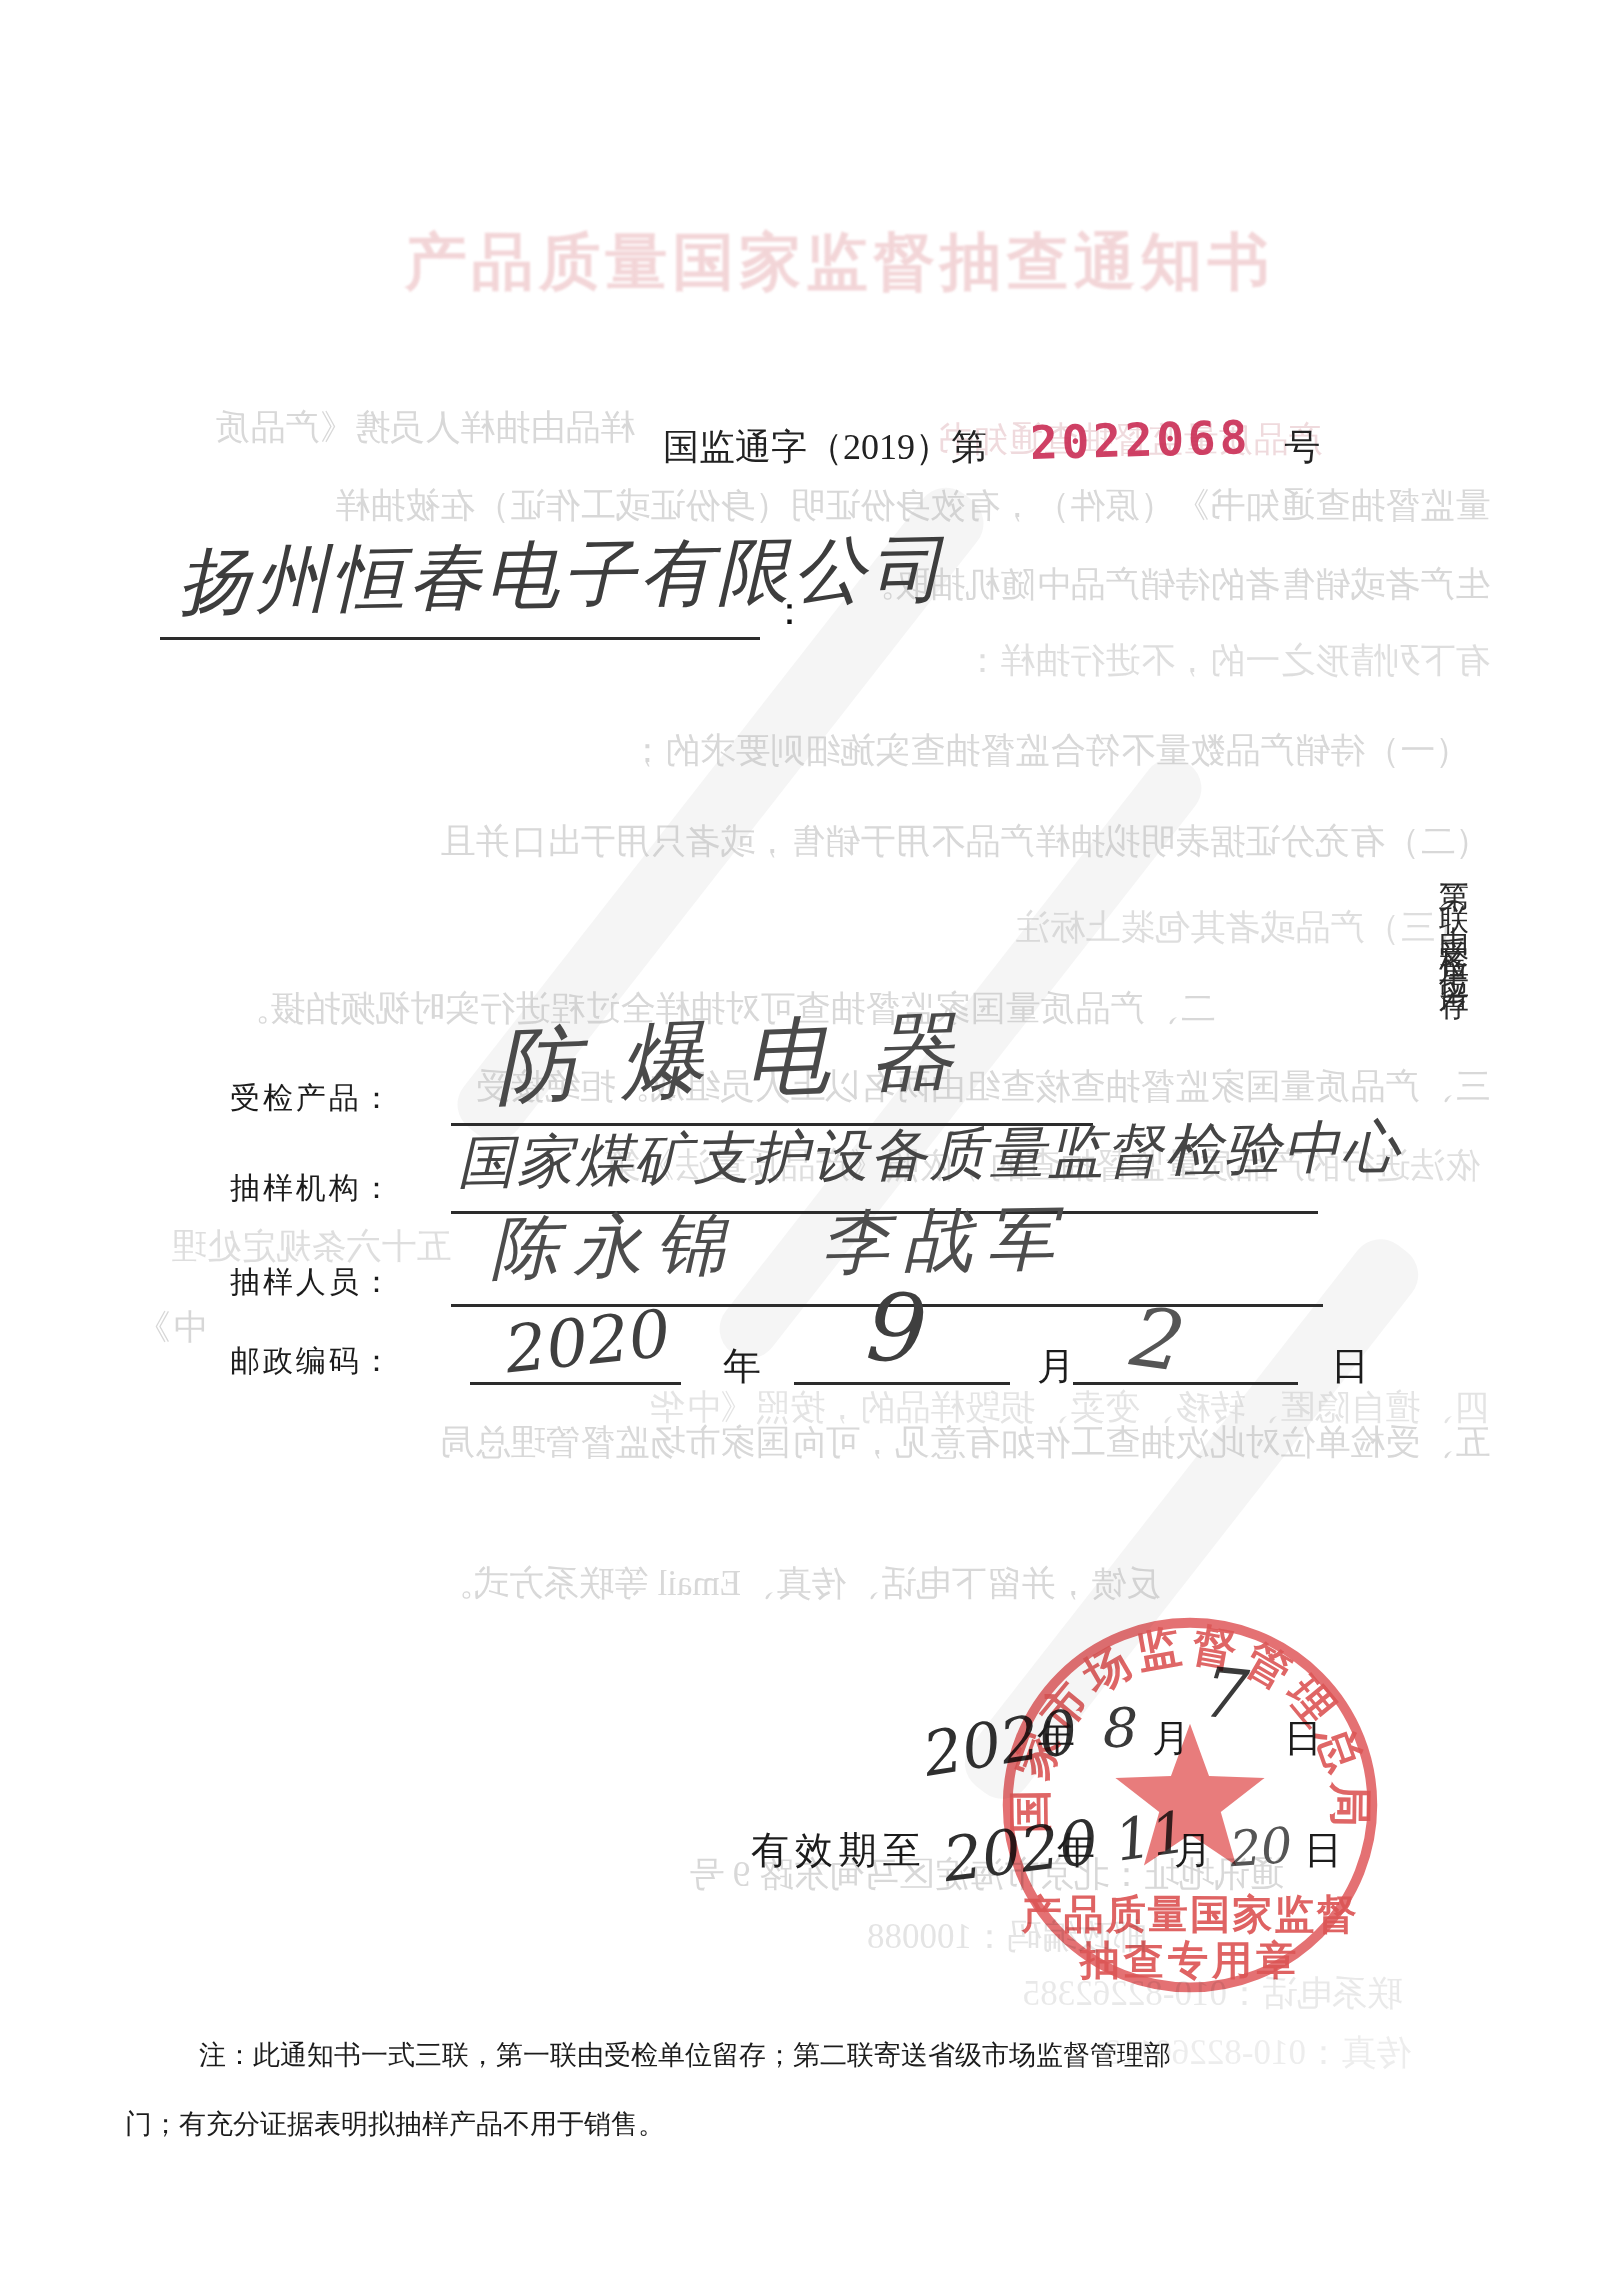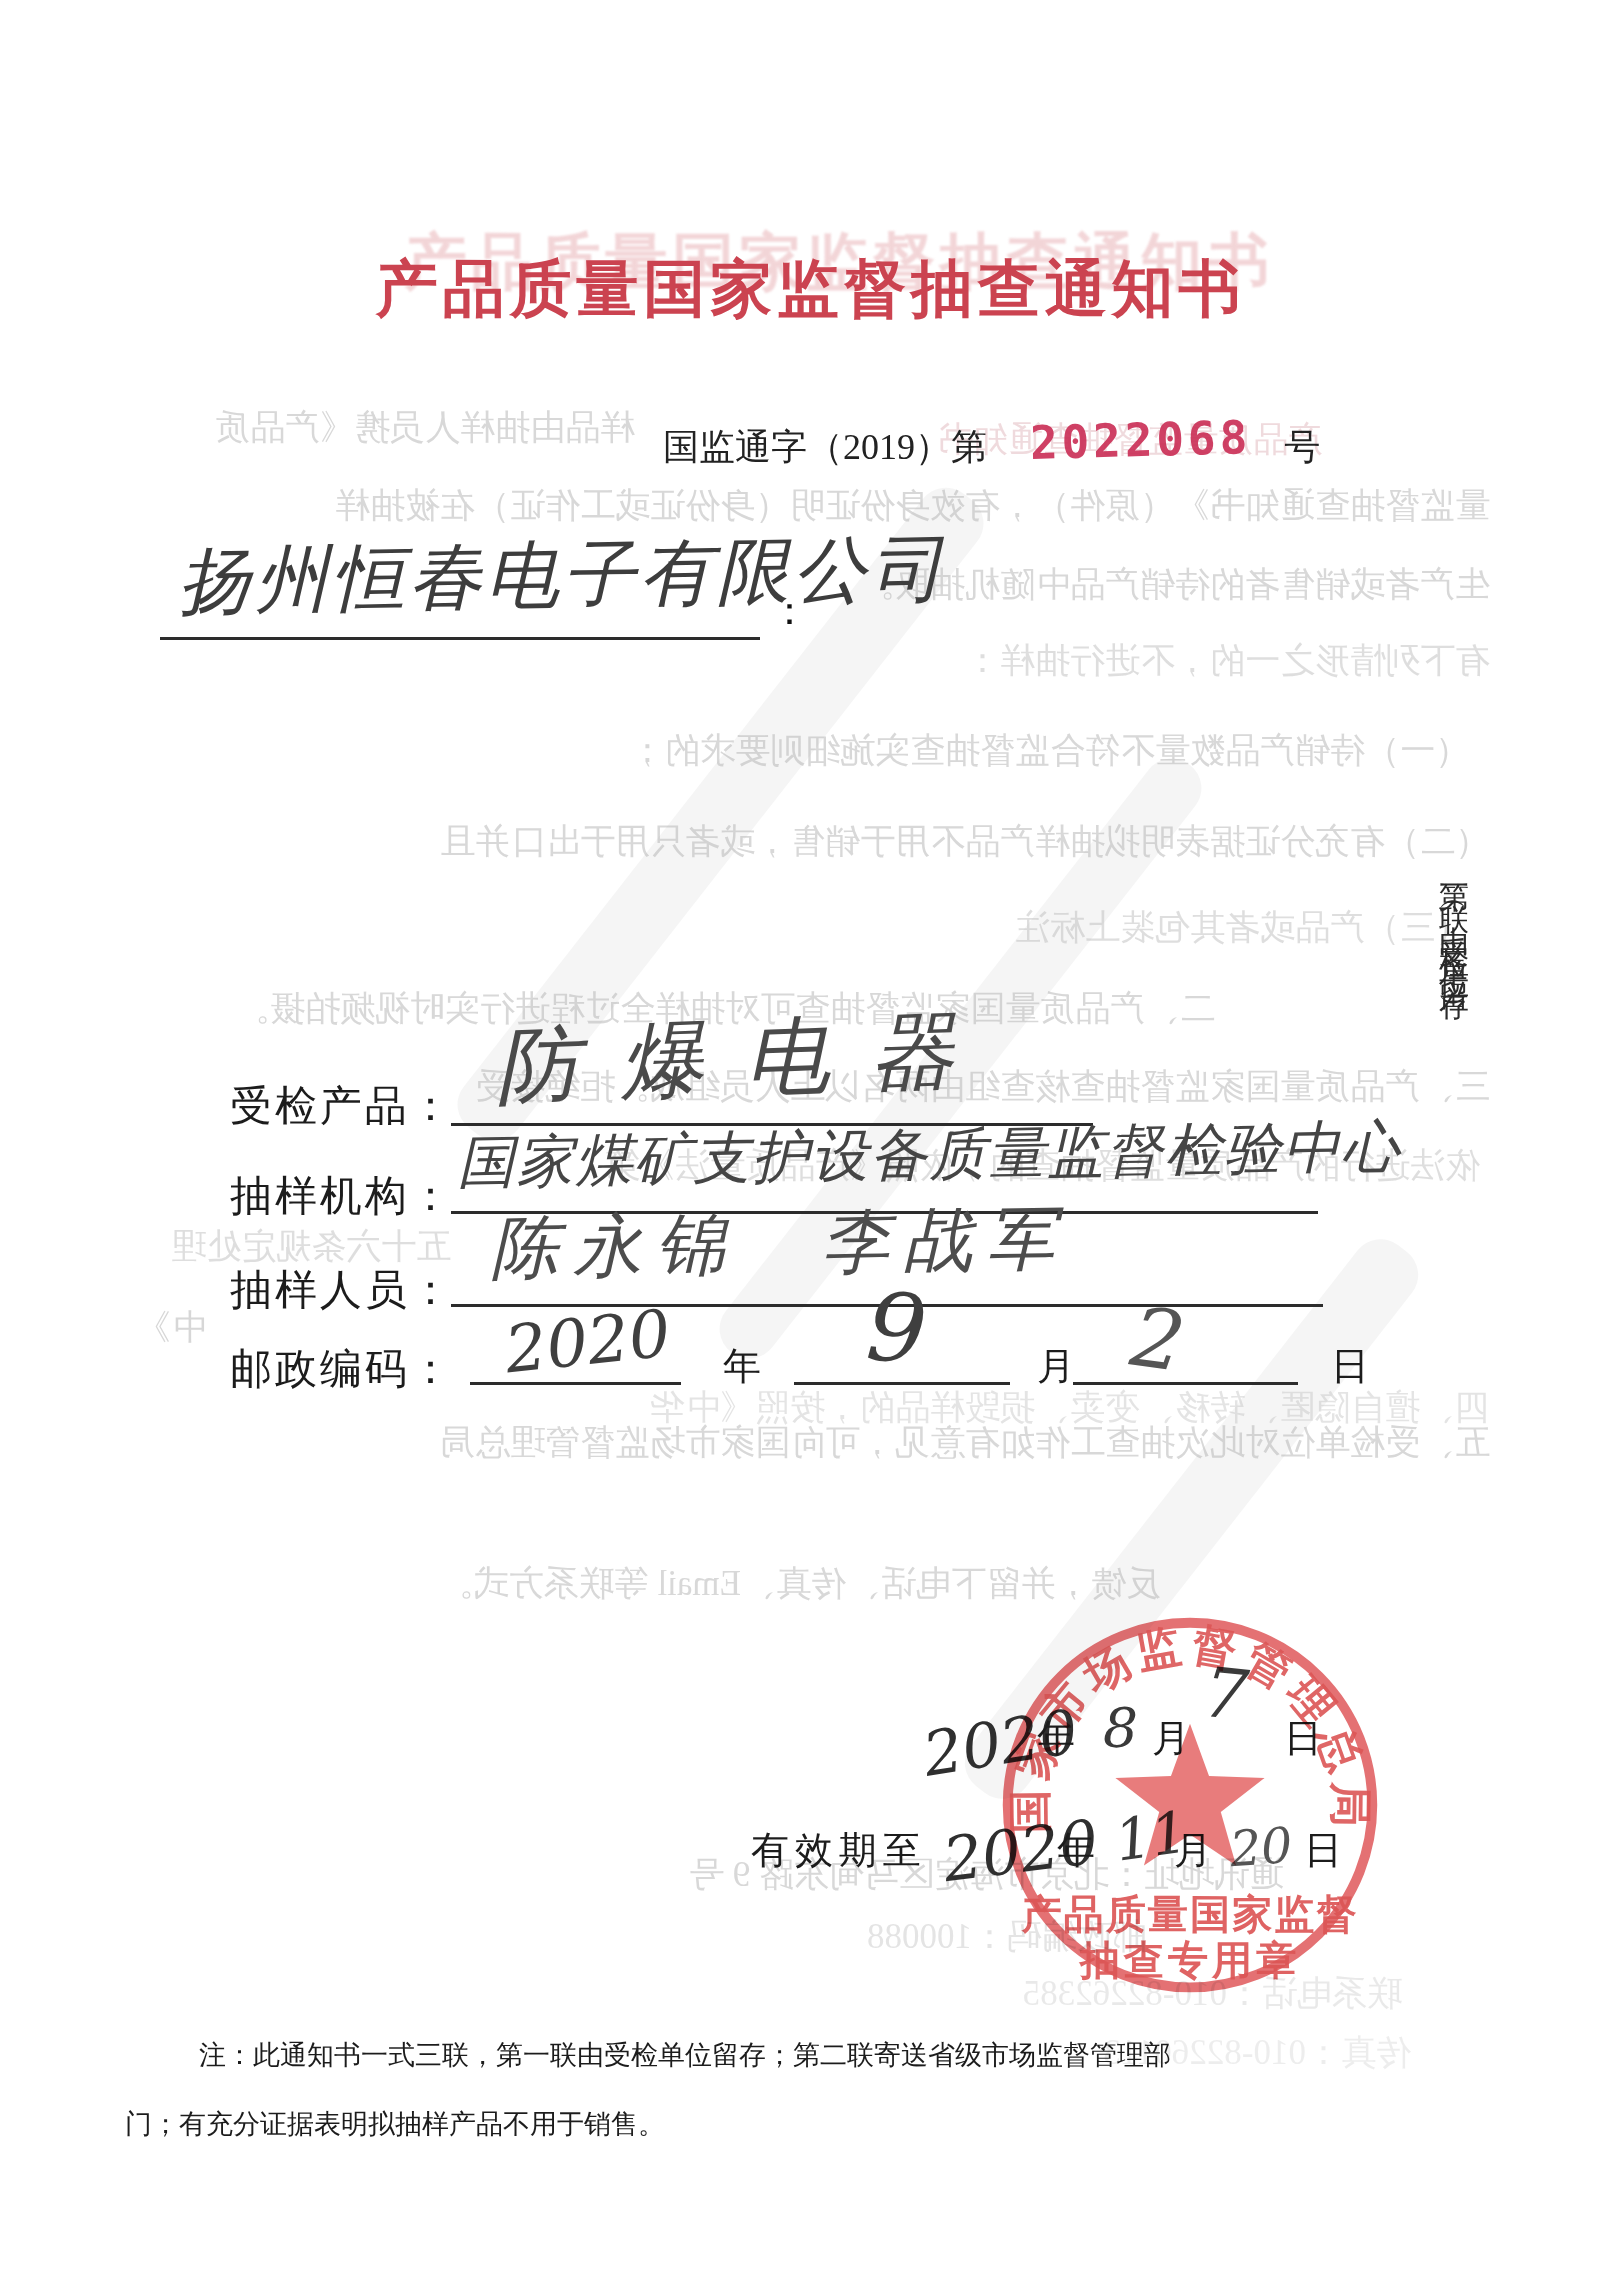--- a/index.html
+++ b/index.html
@@ -21,21 +21,21 @@
   .hw{position:absolute;font-style:italic;font-family:"DejaVu Serif","Liberation Serif",serif;white-space:nowrap;}
   .company{top:527px;left:178px;font-size:73px;color:#3d3d3d;letter-spacing:3.9px;transform:rotate(-1deg);}
   .uline{position:absolute;height:2.9px;background:#2c2c2c;}
   .colon{position:absolute;top:584px;left:770px;font-size:39px;color:#111;}
   .bodytext{position:absolute;left:126px;top:647px;width:1368px;}
   .bodytext .bl{height:84px;line-height:84px;font-size:38px;text-align:justify;text-align-last:justify;color:#1d1d1d;}
   .bodytext .bl.first{text-indent:76px;}
   .bodytext .bl.last{text-align-last:left;}
   .side-label{position:absolute;left:1433px;top:859px;writing-mode:vertical-rl;font-size:30px;
          letter-spacing:10.8px;color:#2a2a2a;}
-  .flabel{position:absolute;left:230px;font-size:42px;color:#1c1c1c;letter-spacing:2.9px;}
+  .flabel{position:absolute;left:230px;font-size:30px;color:#1c1c1c;letter-spacing:2.9px;}
   .punit{position:absolute;font-size:38px;color:#1c1c1c;}
   .stamp{position:absolute;left:988px;top:1609px;mix-blend-mode:multiply;opacity:.93;}
   .note{position:absolute;left:125px;width:1382px;font-size:27px;color:#1c1c1c;}
   .note .nl{line-height:69px;}
   .note .nl.first{text-indent:74px;}
 </style>
 </head>
 <body>
 
 <div class="page">
@@ -61,21 +61,20 @@
       <div class="bleed" style="left: 1490px; top: 1384px; font-size: 35px; color: rgb(188, 188, 188); opacity: 0.4;">四、擅自隐匿、转移、变卖、损毁样品的，按照《中华</div>
       <div class="bleed" style="left: 1490px; top: 1419px; font-size: 35px; color: rgb(178, 178, 178); opacity: 0.5;">五、受检单位对此次抽查工作如有意见，可向国家市场监督管理总局</div>
       <div class="bleed" style="left: 1161px; top: 1560px; font-size: 35px; color: rgb(178, 178, 178); opacity: 0.5;">反馈，并留下电话、传真、Email 等联系方式。</div>
       <div class="bleed" style="left: 1284px; top: 1851px; font-size: 35px; color: rgb(178, 178, 178); opacity: 0.5;">通讯地址：北京市海淀区马甸东路 9 号</div>
       <div class="bleed" style="left: 1147px; top: 1913px; font-size: 35px; color: rgb(188, 188, 188); opacity: 0.4;">邮政编码：100088</div>
       <div class="bleed" style="left: 1402px; top: 1970px; font-size: 35px; color: rgb(194, 194, 194); opacity: 0.35;">联系电话：010-82262385</div>
       <div class="bleed" style="left: 1411px; top: 2029px; font-size: 35px; color: rgb(198, 198, 198); opacity: 0.3;">传真：010-82260113</div>
     </div>
 
   <div class="title-ghost">产品质量国家监督抽查通知书</div>
-  <h1 class="title">产品质量国家监督抽查通知书</h1>
 
   <div class="docnum">
     <span>国监通字（2019）第</span><span class="num">2022068</span><span>号</span>
   </div>
 
   <div class="hw company">扬州恒春电子有限公司</div>
   <div class="uline" style="top:637px;left:160px;width:600px;"></div>
   <span class="colon">：</span>
 
 

